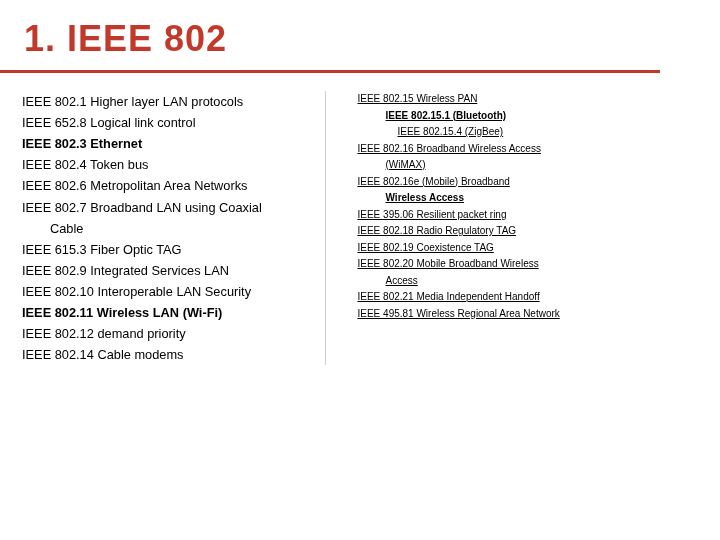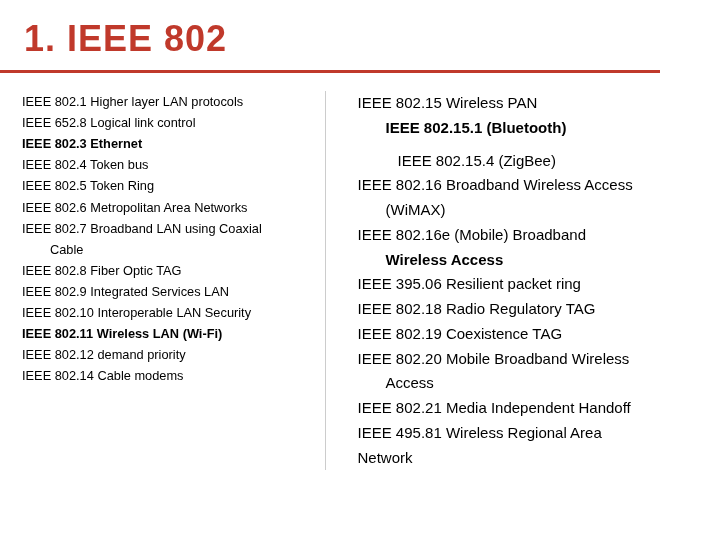--- a/index.html
+++ b/index.html
@@ -37,56 +37,55 @@
       flex: 1;
       padding-right: 10px;
       border-right: 1px solid #cccccc;
       line-height: 1.65;
       font-size: 12.8px;
     }
     #right-col {
       flex: 1;
       padding-left: 20px;
       line-height: 1.65;
-      font-size: 15px;
+      font-size: 10px;
+      text-decoration: underline;
     }
     .line {
       display: block;
     }
     .bold {
       font-weight: bold;
     }
     .indent {
       padding-left: 28px;
       display: block;
     }
     .indent2 {
       padding-left: 40px;
       display: block;
-      margin-top: 8px;
     }
   </style>
 </head>
 <body>
 
 <div id="page">
   <div id="header">
     <span id="title">1.  IEEE 802</span>
   </div>
   <div id="content">
     <div id="left-col">
         <span class="line">IEEE 802.1  Higher layer LAN protocols</span>
         <span class="line">IEEE 652.8  Logical link control</span>
         <span class="line bold">IEEE 802.3  Ethernet</span>
         <span class="line">IEEE 802.4  Token bus</span>
-        <span class="line">IEEE 802.5  Token Ring</span>
         <span class="line">IEEE 802.6  Metropolitan Area Networks</span>
         <span class="line">IEEE 802.7  Broadband LAN using Coaxial</span>
         <span class="indent">Cable</span>
-        <span class="line">IEEE 802.8  Fiber Optic TAG</span>
+        <span class="line">IEEE 615.3  Fiber Optic TAG</span>
         <span class="line">IEEE 802.9  Integrated Services LAN</span>
         <span class="line">IEEE 802.10  Interoperable LAN Security</span>
         <span class="line bold">IEEE 802.11  Wireless LAN (Wi-Fi)</span>
         <span class="line">IEEE 802.12  demand priority</span>
         <span class="line">IEEE 802.14  Cable modems</span>
       </div>
     <div id="right-col">
         <span class="line">IEEE 802.15  Wireless PAN</span>
         <span class="indent bold">IEEE 802.15.1 (Bluetooth)</span>
         <span class="indent2">IEEE 802.15.4 (ZigBee)</span>

